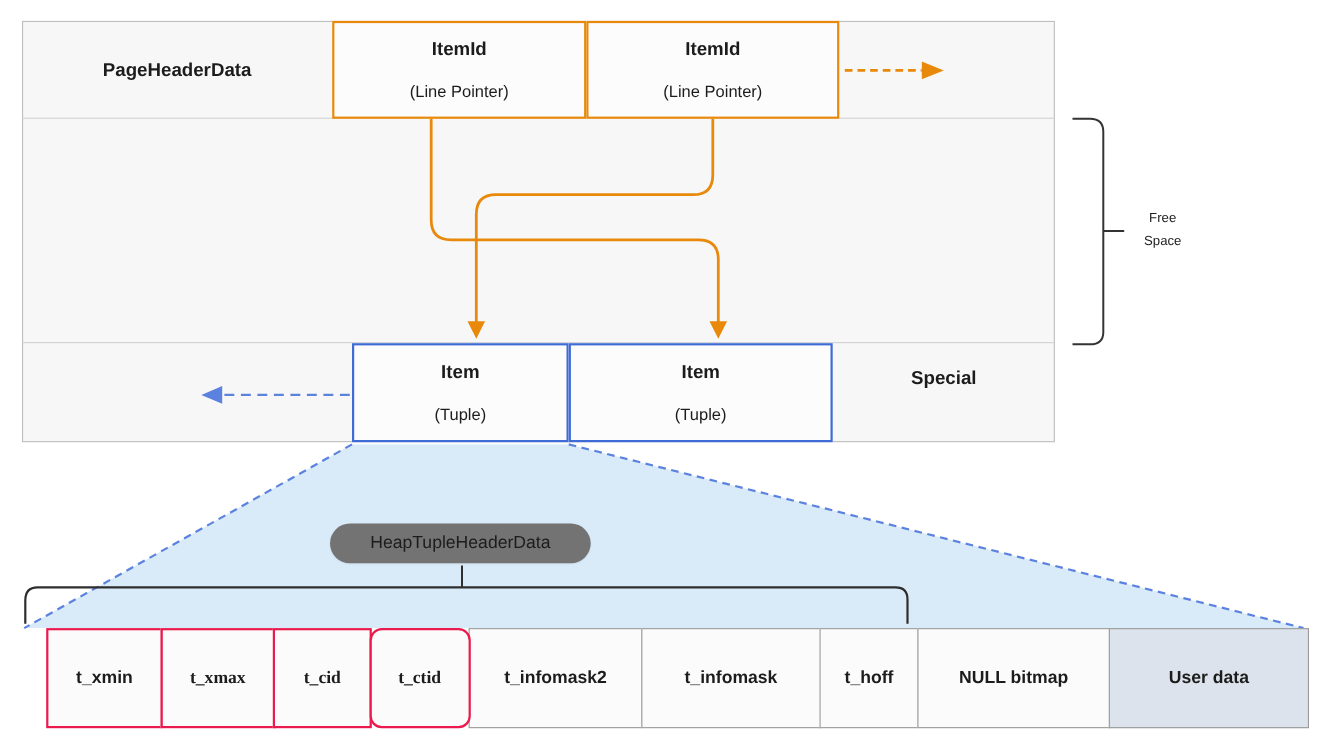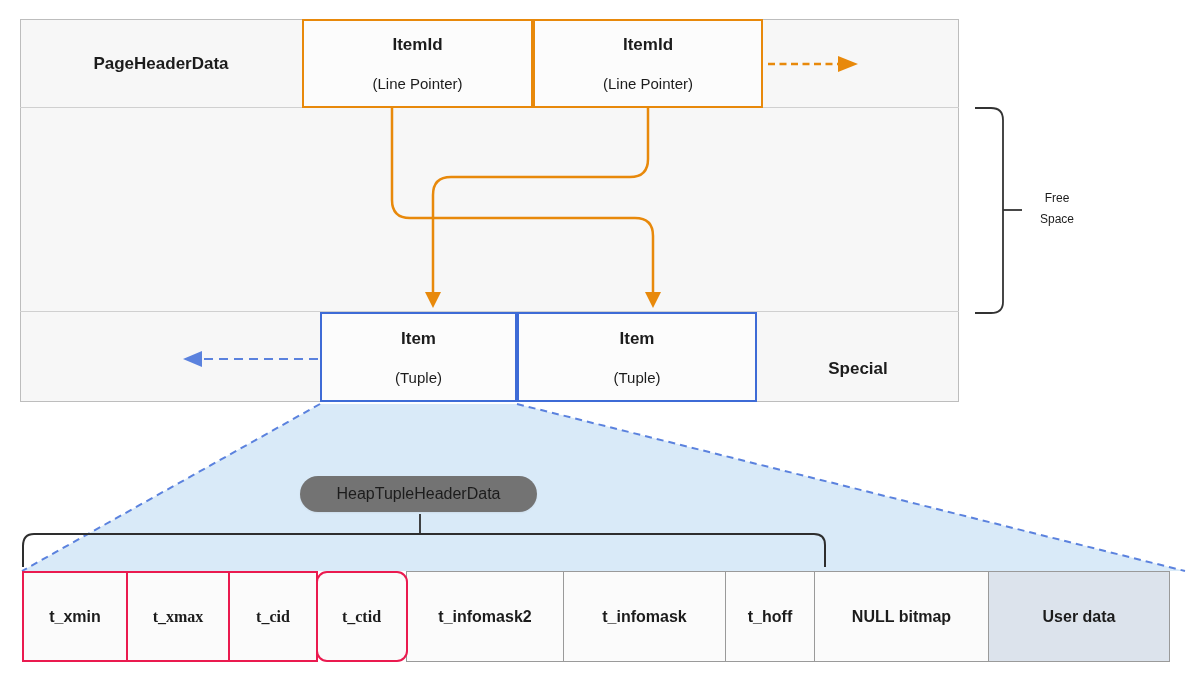--- a/index.html
+++ b/index.html
@@ -27,21 +27,21 @@
 
   .free-space{font-size:12px;line-height:21px;text-align:center;}
 
   .pill{left:300px;top:476px;width:237px;height:36px;background:#737373;border-radius:18px;
         display:flex;align-items:center;justify-content:center;font-size:16px;
         box-shadow:0 1px 2px rgba(0,0,0,0.06);}
 
   .row{left:22px;top:571px;height:91px;display:flex;align-items:stretch;}
   .cell{box-sizing:border-box;display:flex;align-items:center;justify-content:center;
         font-size:16px;font-weight:bold;background:#FBFBFB;border:1.5px solid var(--cellgray);
-        position:relative;z-index:1;}
+        position:relative;z-index:1;margin-left:20px;}
   .cell + .cell{margin-left:-1.5px;}
   .cell.red{border:2.5px solid var(--red);z-index:2;}
   .cell.red + .cell.red{margin-left:-2.5px;font-family:Liberation Serif, serif;}
   .cell.user{background:var(--userdata);}
 </style>
 </head>
 <body>
 
 <div class="canvas">
 
@@ -70,21 +70,21 @@
 
     <div class="abs item-box center-col" style="left:320px;top:312px;width:197px;height:90px;">
       <div class="b17">Item</div>
       <div class="sub">(Tuple)</div>
     </div>
     <div class="abs item-box center-col" style="left:517px;top:312px;width:240px;height:90px;">
       <div class="b17">Item</div>
       <div class="sub">(Tuple)</div>
     </div>
 
-    <div class="abs center-col b17" style="left:757px;top:324px;width:202px;height:90px;">Special</div>
+    <div class="abs center-col b17" style="left:757px;top:299px;width:202px;height:90px;">Special</div>
 
     <div class="abs free-space" style="left:1026px;top:188px;width:62px;">
       <div>Free</div>
       <div>Space</div>
     </div>
 
     <div class="abs pill">
       <span>HeapTupleHeaderData</span>
     </div>
 

